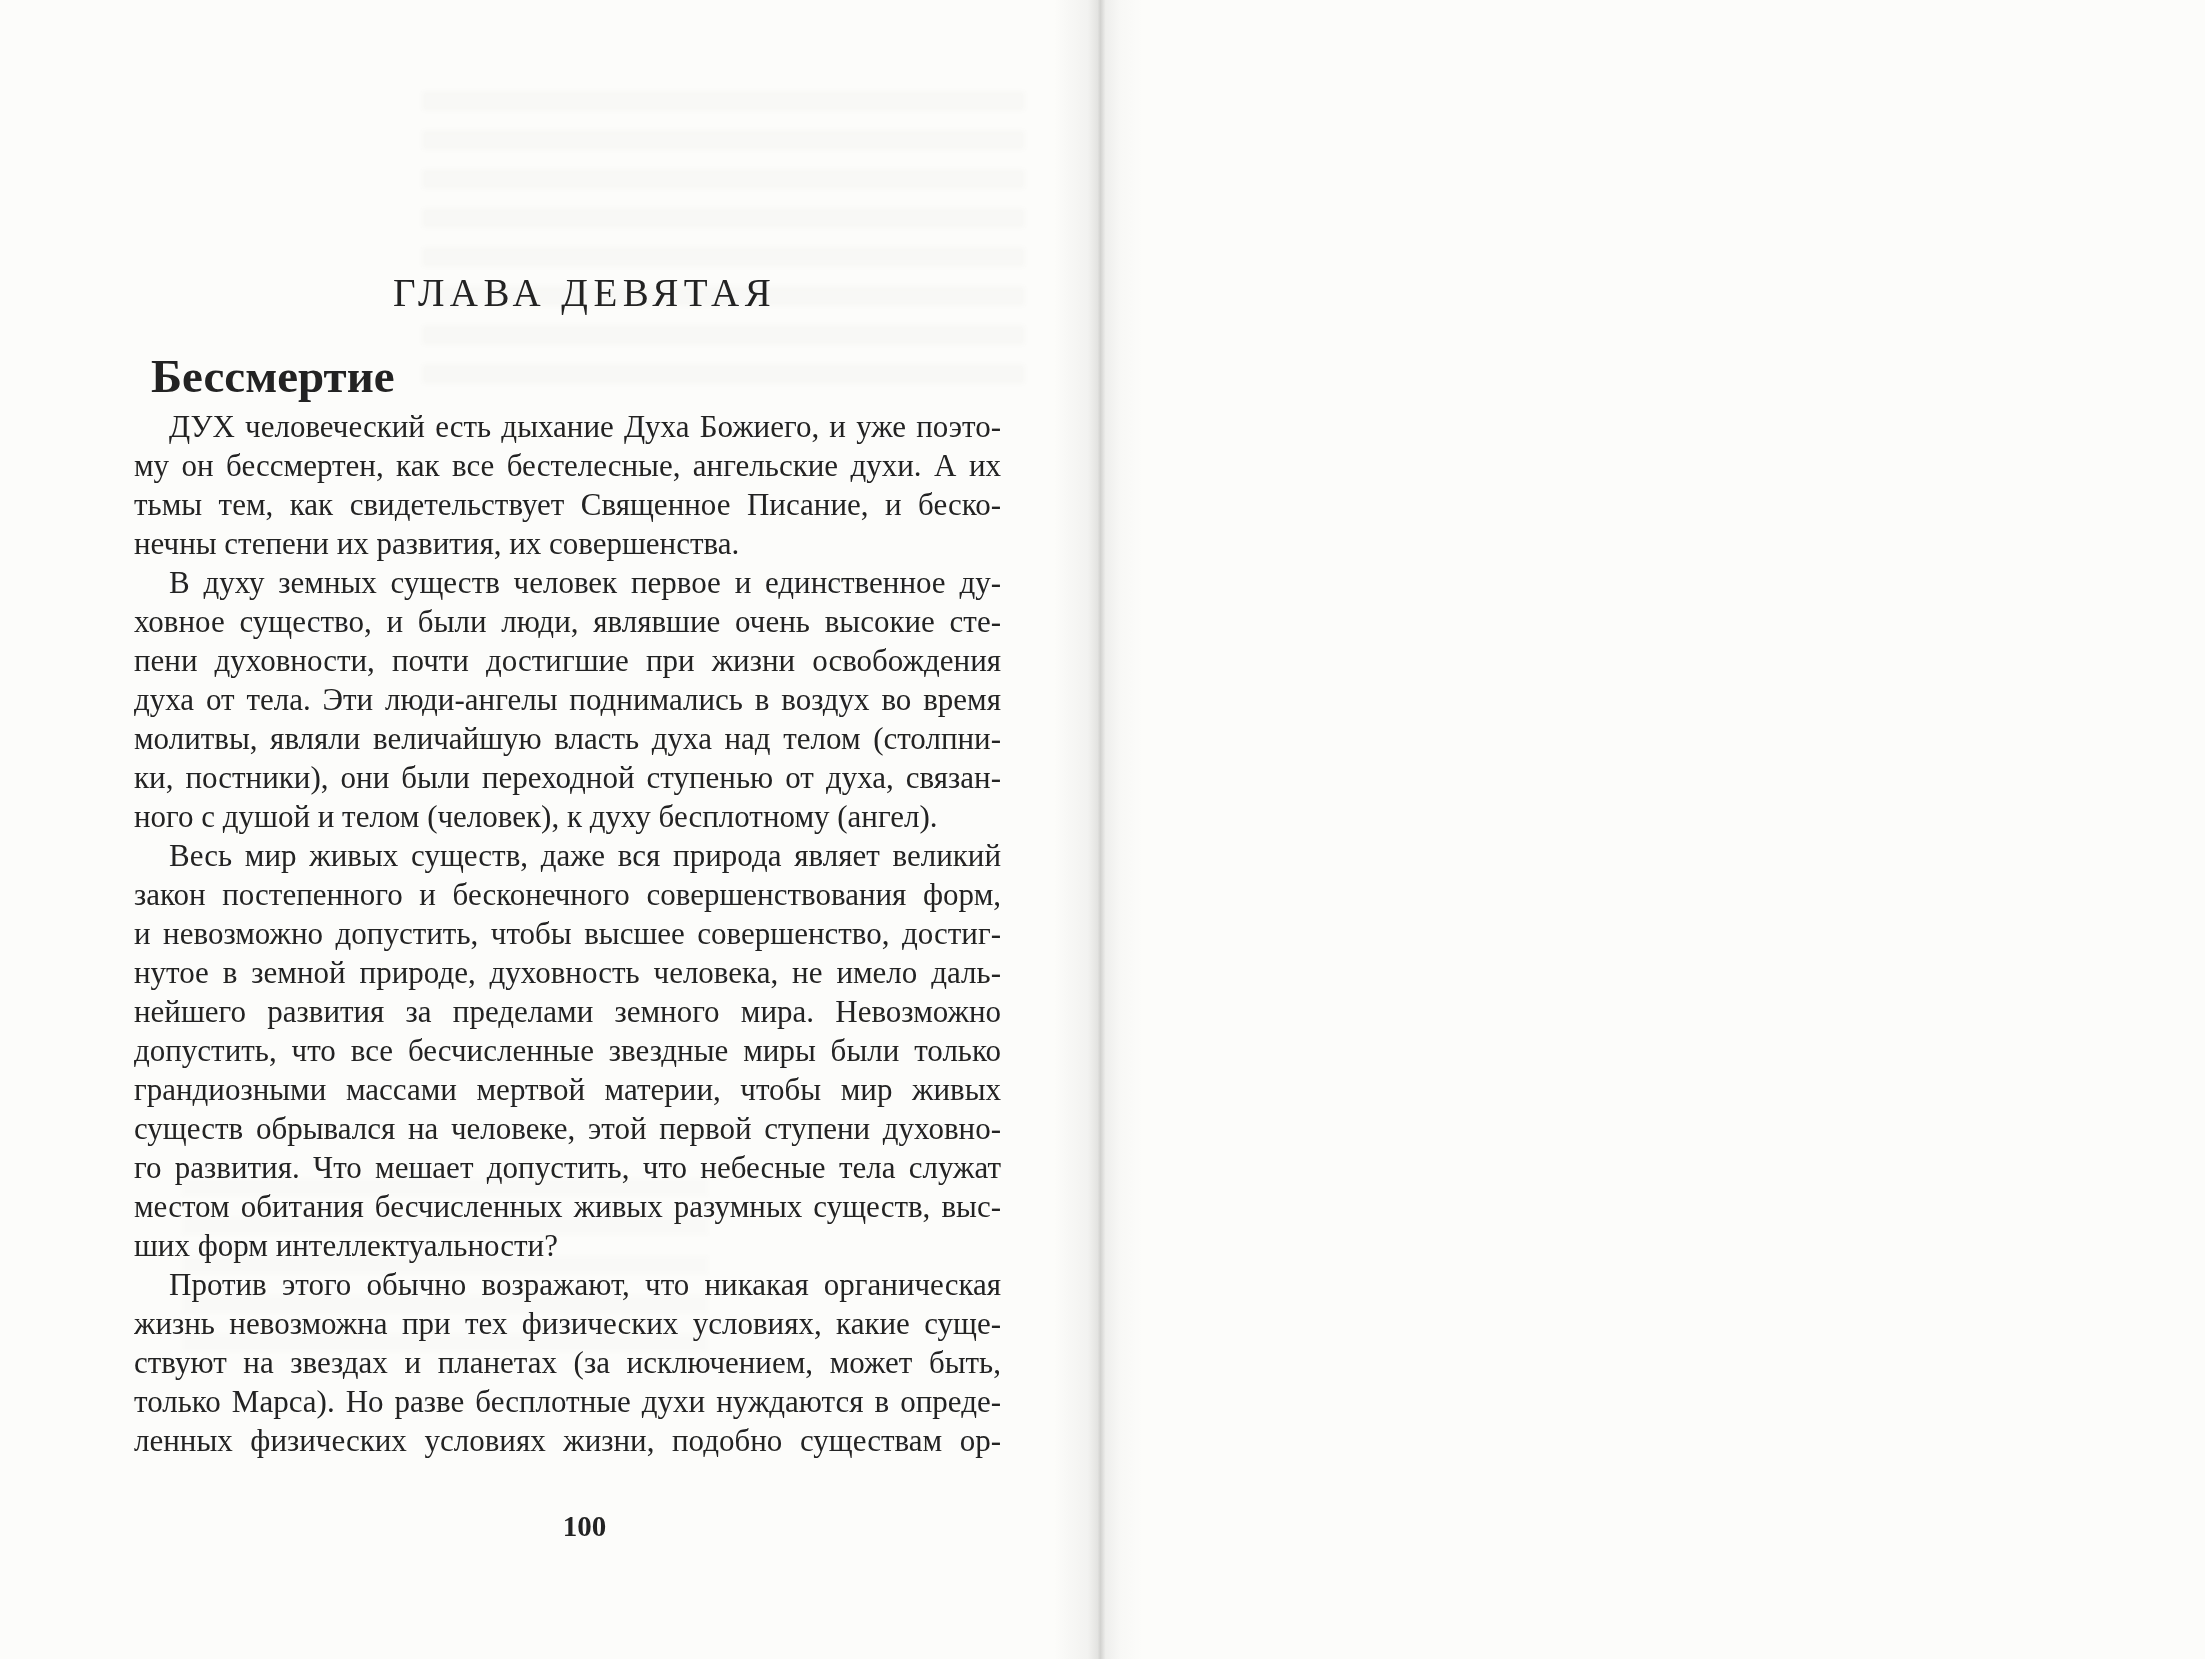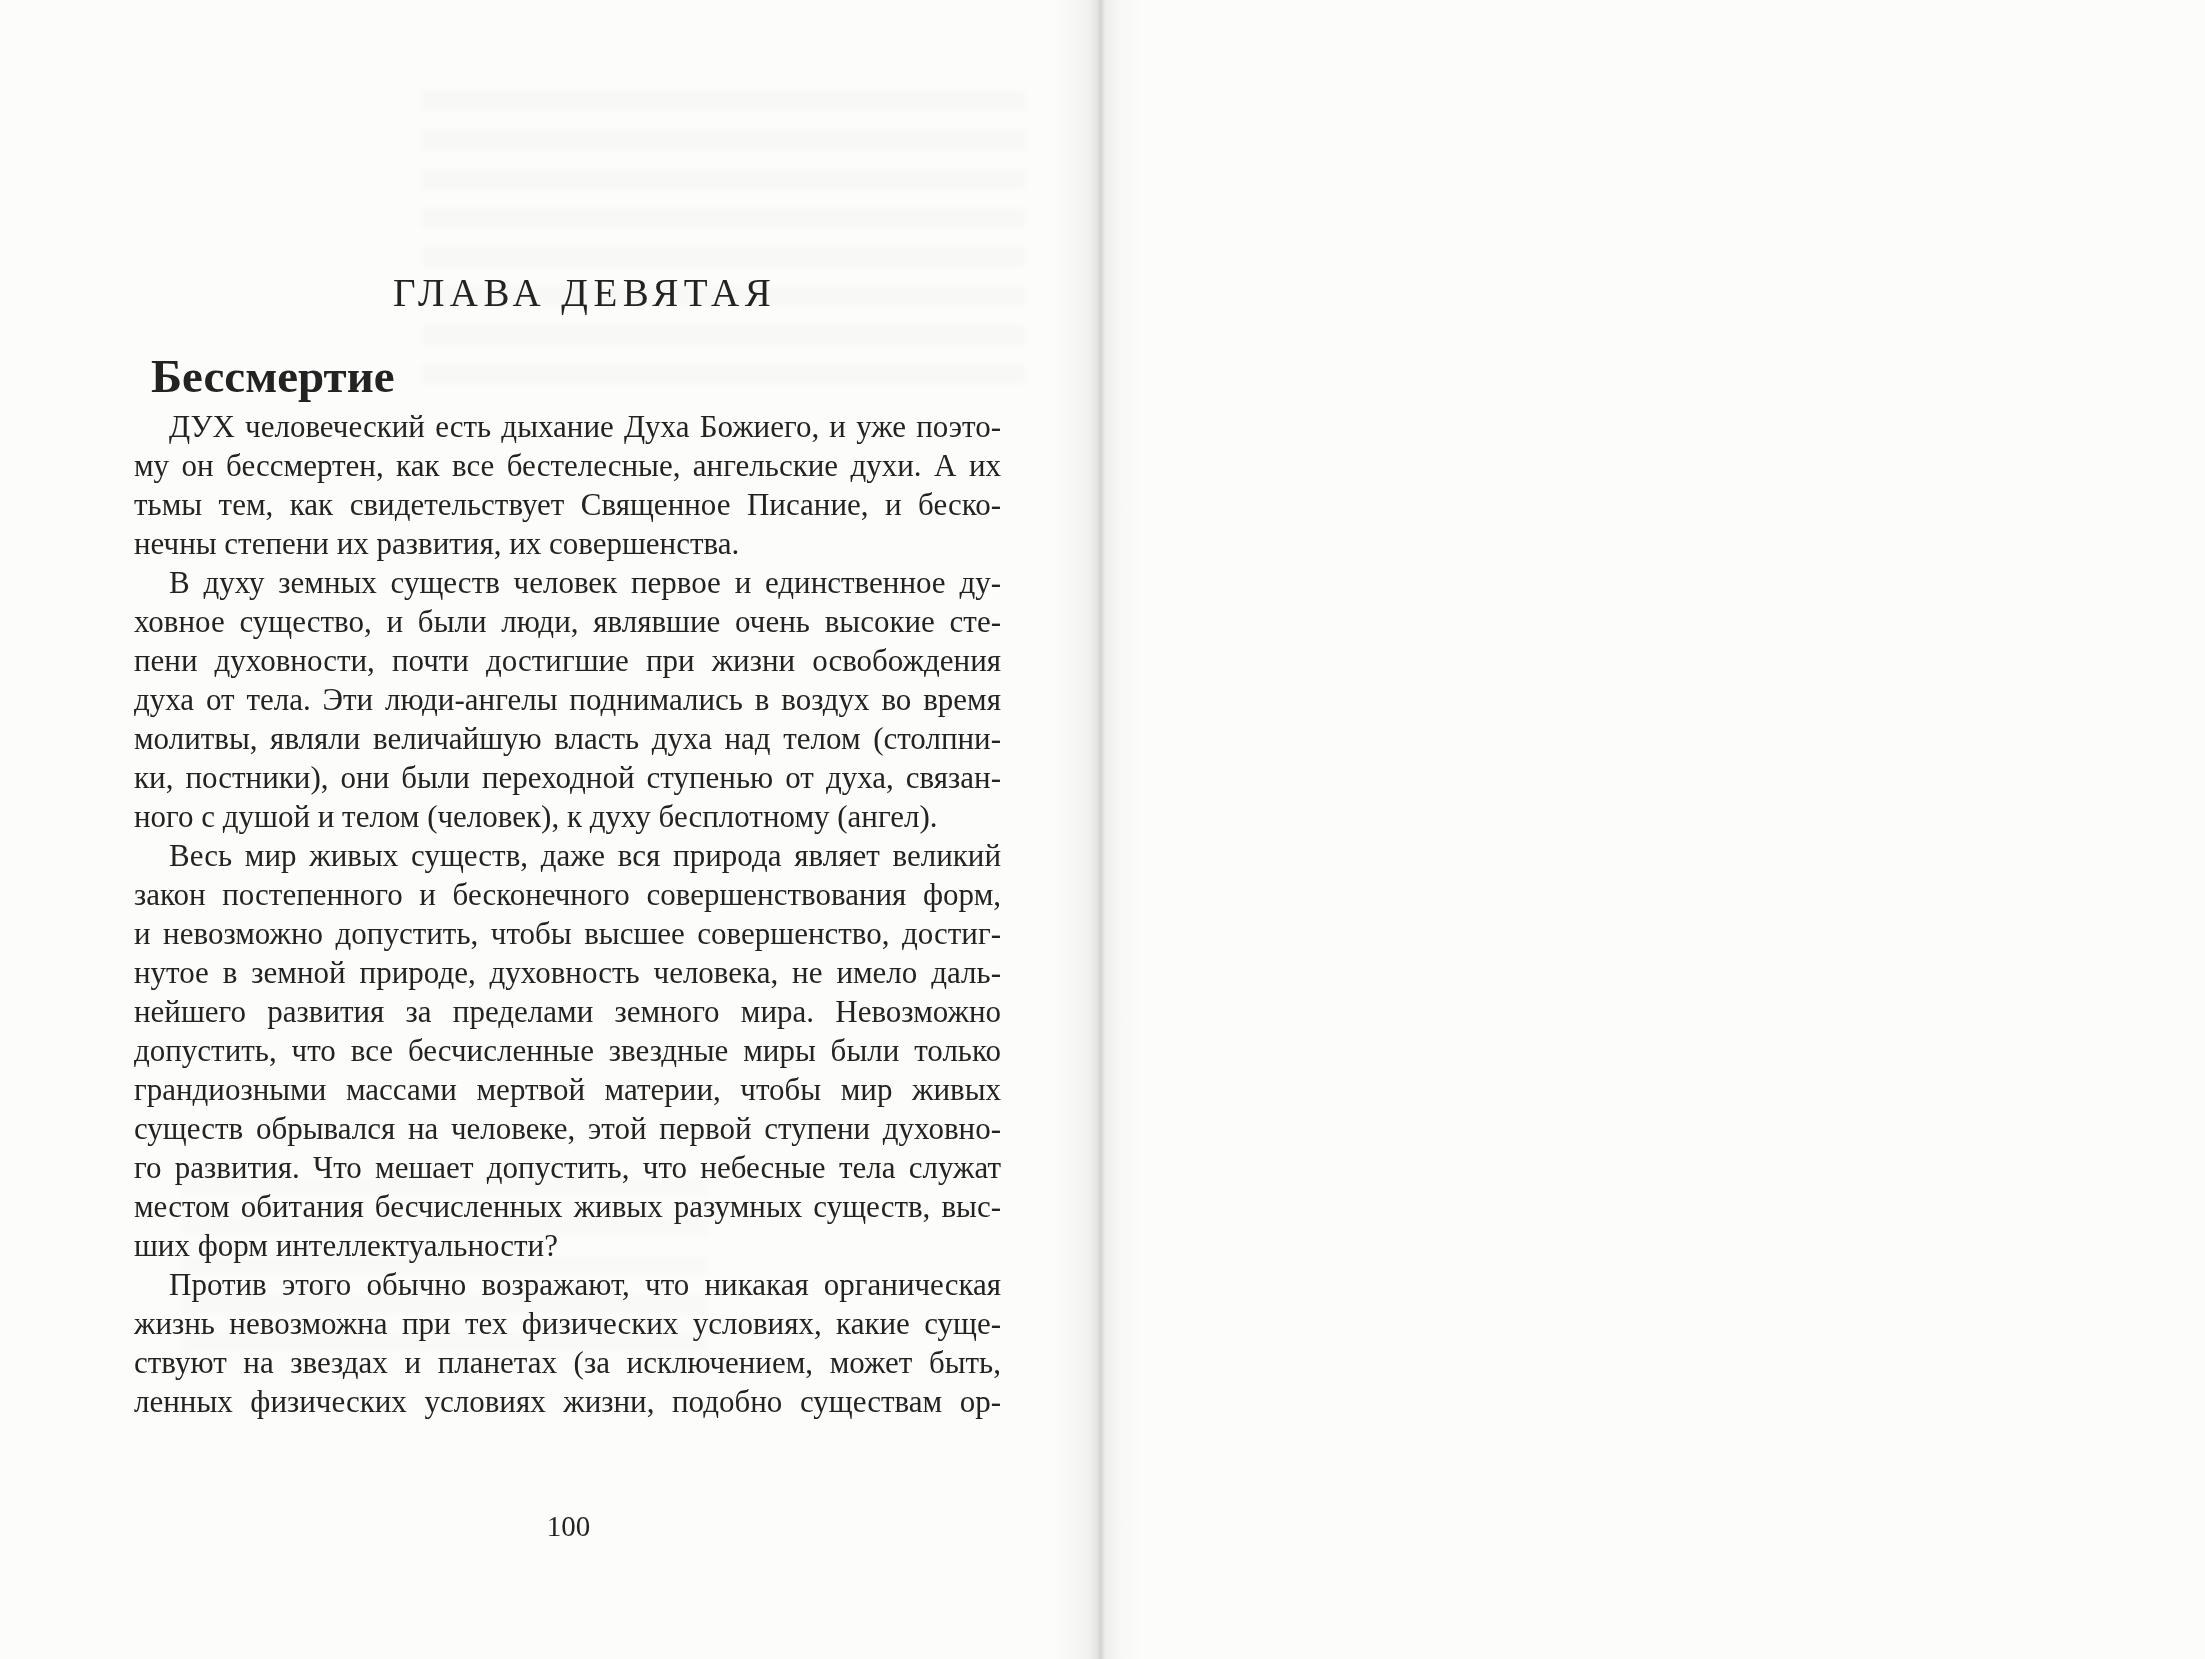--- a/index.html
+++ b/index.html
@@ -35,21 +35,21 @@
     text-align: justify; text-align-last: justify;
     white-space: normal; overflow: hidden;
   }
   .line-first { text-indent: 35px; }
   .line-last  { text-align-last: left; }
 
   .folio {
     position: absolute; top: 1508px; height: 36px;
     font-size: 29px; line-height: 36px; text-align: center;
   }
-  .folio-left  { left: 135px;  width: 867px; }
+  .folio-left  { left: 151px;  width: 867px; font-weight: bold; }
 
   .gutter {
     position: absolute; top: 0; bottom: 0; left: 1054px; width: 89px;
     background: linear-gradient(to right,
       rgba(60,60,55,0) 0%,
       rgba(60,60,55,0.05) 38%,
       rgba(60,60,55,0.13) 49%,
       rgba(60,60,55,0.22) 52%,
       rgba(60,60,55,0.07) 58%,
       rgba(60,60,55,0.02) 75%,
@@ -103,20 +103,21 @@
         <div class="line">грандиозными массами мертвой материи, чтобы мир живых</div>
         <div class="line">существ обрывался на человеке, этой первой ступени духовно-</div>
         <div class="line">го развития. Что мешает допустить, что небесные тела служат</div>
         <div class="line">местом обитания бесчисленных живых разумных существ, выс-</div>
         <div class="line line-last">ших форм интеллектуальности?</div>
       </div>
       <div class="para">
         <div class="line line-first">Против этого обычно возражают, что никакая органическая</div>
         <div class="line">жизнь невозможна при тех физических условиях, какие суще-</div>
         <div class="line">ствуют на звездах и планетах (за исключением, может быть,</div>
+        <div class="line">только Марса). Но разве бесплотные духи нуждаются в опреде-</div>
         <div class="line">ленных физических условиях жизни, подобно существам ор-</div>
       </div>
     </div>
   <div class="folio folio-left">100</div>
 </div>
 
 <div class="gutter"></div>
 
 <div class="page page-right">
   

